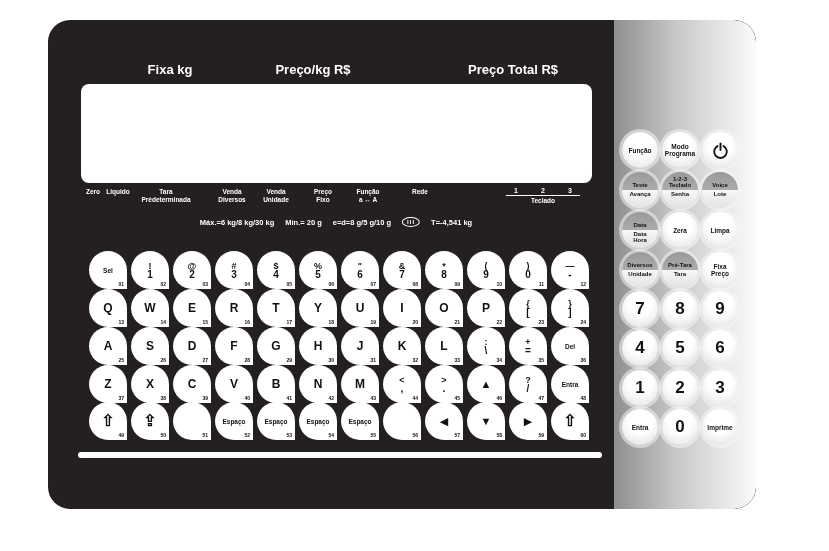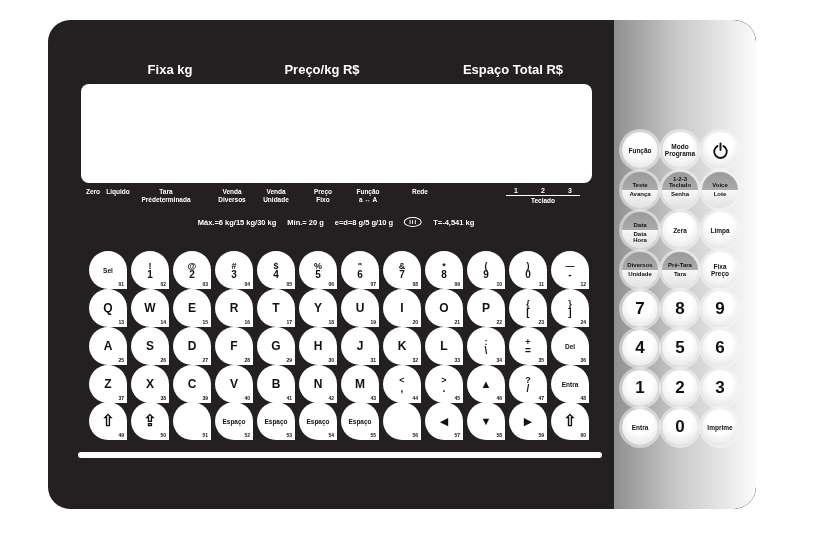--- a/index.html
+++ b/index.html
@@ -97,22 +97,22 @@
   }
 </style>
 </head>
 <body>
 
 <div class="device">
 
   <div class="side-gradient"></div>
 
   <span class="hdr" style="left:122px">Fixa kg</span>
-  <span class="hdr" style="left:274px">Preço/kg R$</span>
-  <span class="hdr" style="left:465px">Espaço Total R$</span>
+  <span class="hdr" style="left:265px">Preço/kg R$</span>
+  <span class="hdr" style="left:465px">Preço Total R$</span>
 
   <div class="display"></div>
 
   <div id="indicators">
       <div class="ind" style="left: 45px;">Zero</div>
       <div class="ind" style="left: 70px;">Liquido</div>
       <div class="ind" style="left: 118px;">Tara
 Prédeterminada</div>
       <div class="ind" style="left: 184px;">Venda
 Diversos</div>
@@ -128,21 +128,21 @@
   <div class="teclado-ind">
     <div class="nums">
       <span>1</span>
       <span>2</span>
       <span>3</span>
     </div>
     <div class="lbl">Teclado</div>
   </div>
 
   <div class="spec">
-    <span>Máx.=6 kg/15 kg/30 kg</span>
+    <span>Máx.=6 kg/8 kg/30 kg</span>
     <span>Mín.= 20 g</span>
     <span>e=d=8 g/5 g/10 g</span>
     <span class="class-oval">III</span>
     <span>T=-4,541 kg</span>
   </div>
 
   <div id="keyboard">
       <div class="key" style="left: 41px; top: 231px;">
         <span class="k-small">Sel</span>
         <span class="num">01</span>

